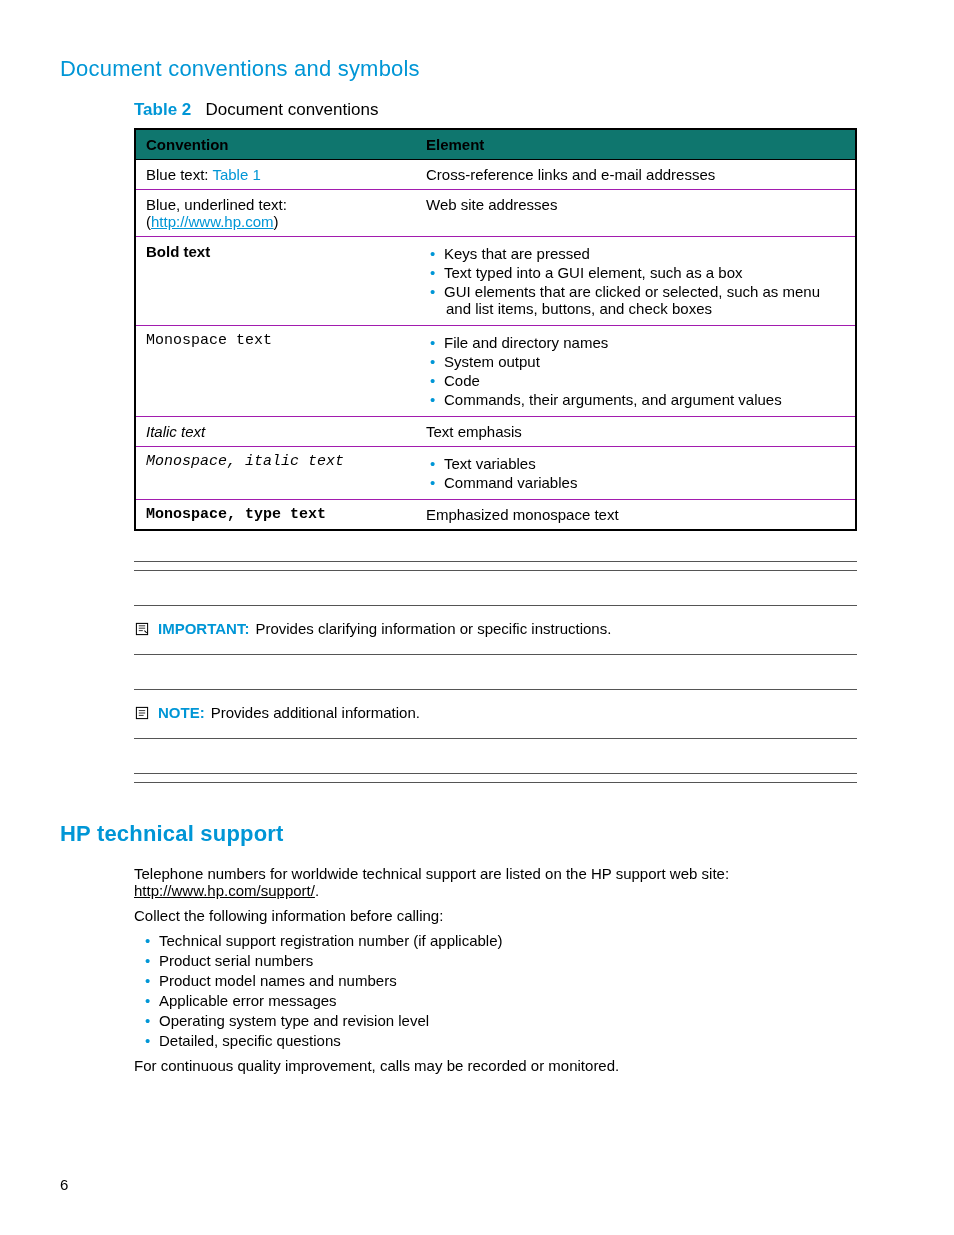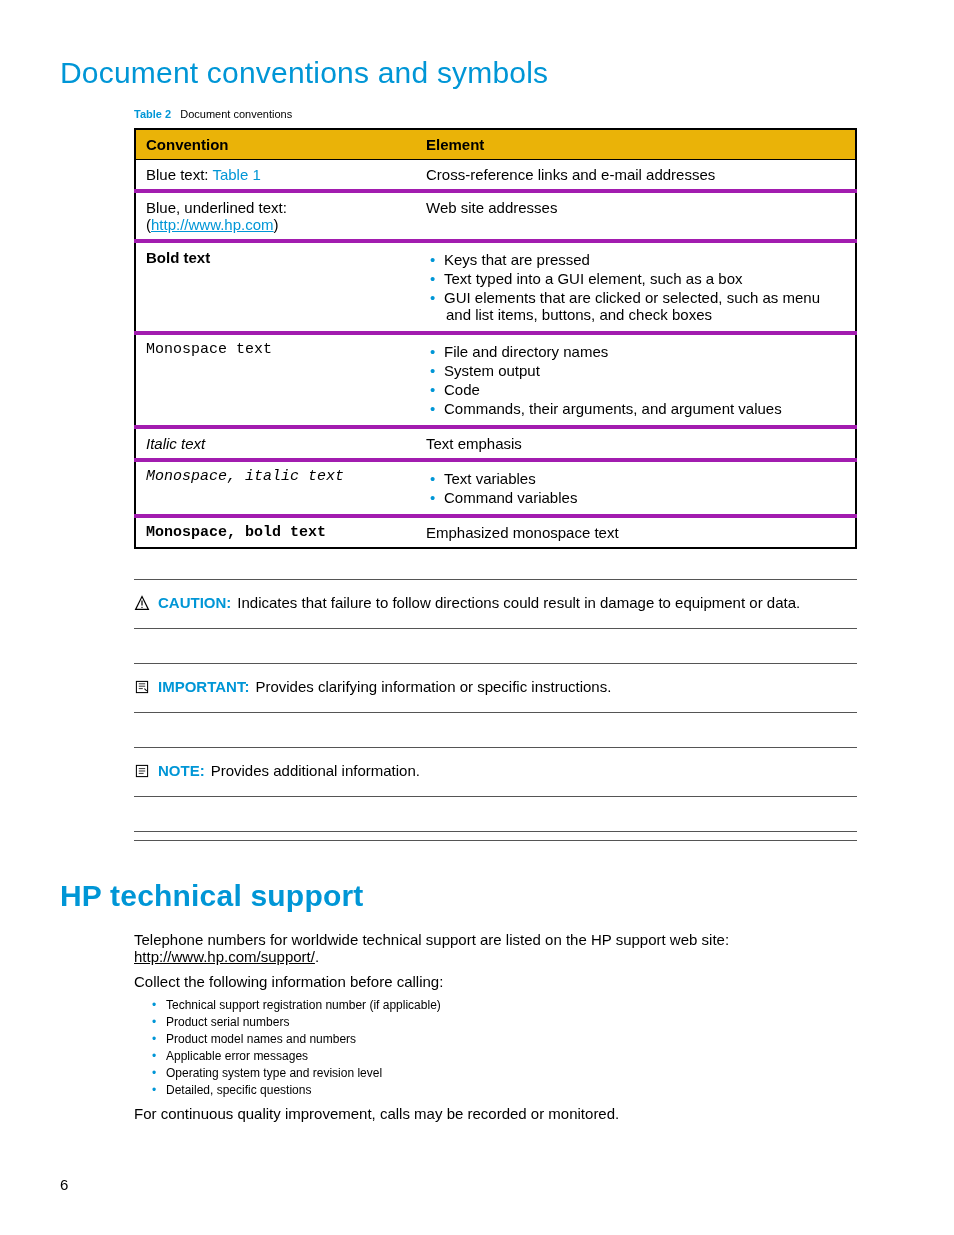--- a/index.html
+++ b/index.html
@@ -11,46 +11,46 @@
     width: 954px;
     height: 1235px;
     position: relative;
   }
   .page {
     padding: 56px 66px 0 60px;
   }
   h1 {
     font-weight: 300;
     color: #0096d6;
-    font-size: 30px;
+    font-size: 22px;
     margin: 0 0 18px 0;
     letter-spacing: 0.2px;
   }
   .table-caption {
     margin-left: 74px;
-    font-size: 11px;
+    font-size: 17px;
     margin-bottom: 8px;
   }
   .table-caption .tlabel { color:#0096d6; font-weight:bold; }
   table.conv {
     border-collapse: collapse;
     width: 723px;
     margin-left: 74px;
     font-size: 15px;
   }
   table.conv th {
     text-align: left;
     font-weight: bold;
     border-top: 2px solid #000;
     border-bottom: 1px solid #000;
     padding: 6px 10px;
-    background:#eab308;
+    background:#0f766e;
   }
   table.conv td {
-    border-bottom: 4px solid #a21caf;
+    border-bottom: 1px solid #a21caf;
     padding: 6px 10px;
     vertical-align: top;
   }
   table.conv tr:last-child td { border-bottom: 2px solid #000; }
   table.conv td:first-child, table.conv th:first-child {
     border-left: 2px solid #000;
     width: 260px;
   }
   table.conv td:last-child, table.conv th:last-child {
     border-right: 2px solid #000;
@@ -99,21 +99,21 @@
     padding-left: 24px;
     margin: 6px 0;
   }
   ul.body-list li::before {
     content:"•";
     color:#0096d6;
     display:inline-block;
     width:14px;
     margin-left:-18px;
   }
-  ul.body-list li { margin: 3px 12px; font-size:12px;}
+  ul.body-list li { margin: 3px 5px; font-size:15px;}
   .pagenum {
     position:absolute;
     bottom: 42px;
     left: 60px;
     font-size:15px;
   }
   h1.second { margin-top: 38px; font-weight: bold; }
 </style>
 </head>
 <body>
@@ -174,39 +174,28 @@
   <tr>
     <td class="mono"><i>Monospace, italic text</i></td>
     <td>
       <ul class="cell-list">
         <li>Text variables</li>
         <li>Command variables</li>
       </ul>
     </td>
   </tr>
   <tr>
-    <td class="mono"><b>Monospace, bold text</b></td>
+    <td class="mono"><b>Monospace, type text</b></td>
     <td>Emphasized monospace text</td>
   </tr>
 </tbody>
     </table>
 
 <div class="admon-wrap">
   <hr class="sep">
-  <div class="admon">
-    <span class="icon">
-      <svg viewBox="0 0 20 20" width="16" height="16">
-            <polygon points="10,2 18,18 2,18" fill="none" stroke="#000" stroke-width="1.5"></polygon>
-            <line x1="10" y1="7" x2="10" y2="13" stroke="#000" stroke-width="1.5"></line>
-            <circle cx="10" cy="15.5" r="0.8" fill="#000"></circle>
-          </svg>
-    </span>
-    <span class="alabel">CAUTION:</span>
-    <span class="atext">Indicates that failure to follow directions could result in damage to equipment or data.</span>
-  </div>
   <hr class="sep">
 
   <div style="height:18px"></div>
   <hr class="sep">
   <div class="admon">
     <span class="icon">
       <svg viewBox="0 0 20 20" width="16" height="16">
             <rect x="3" y="3" width="14" height="14" fill="none" stroke="#000" stroke-width="1.3"></rect>
             <path d="M6 6 L14 6 M6 9 L14 9 M6 12 L11 12" stroke="#000" stroke-width="1"></path>
             <path d="M13 12 L16 15" stroke="#000" stroke-width="1.3"></path>

